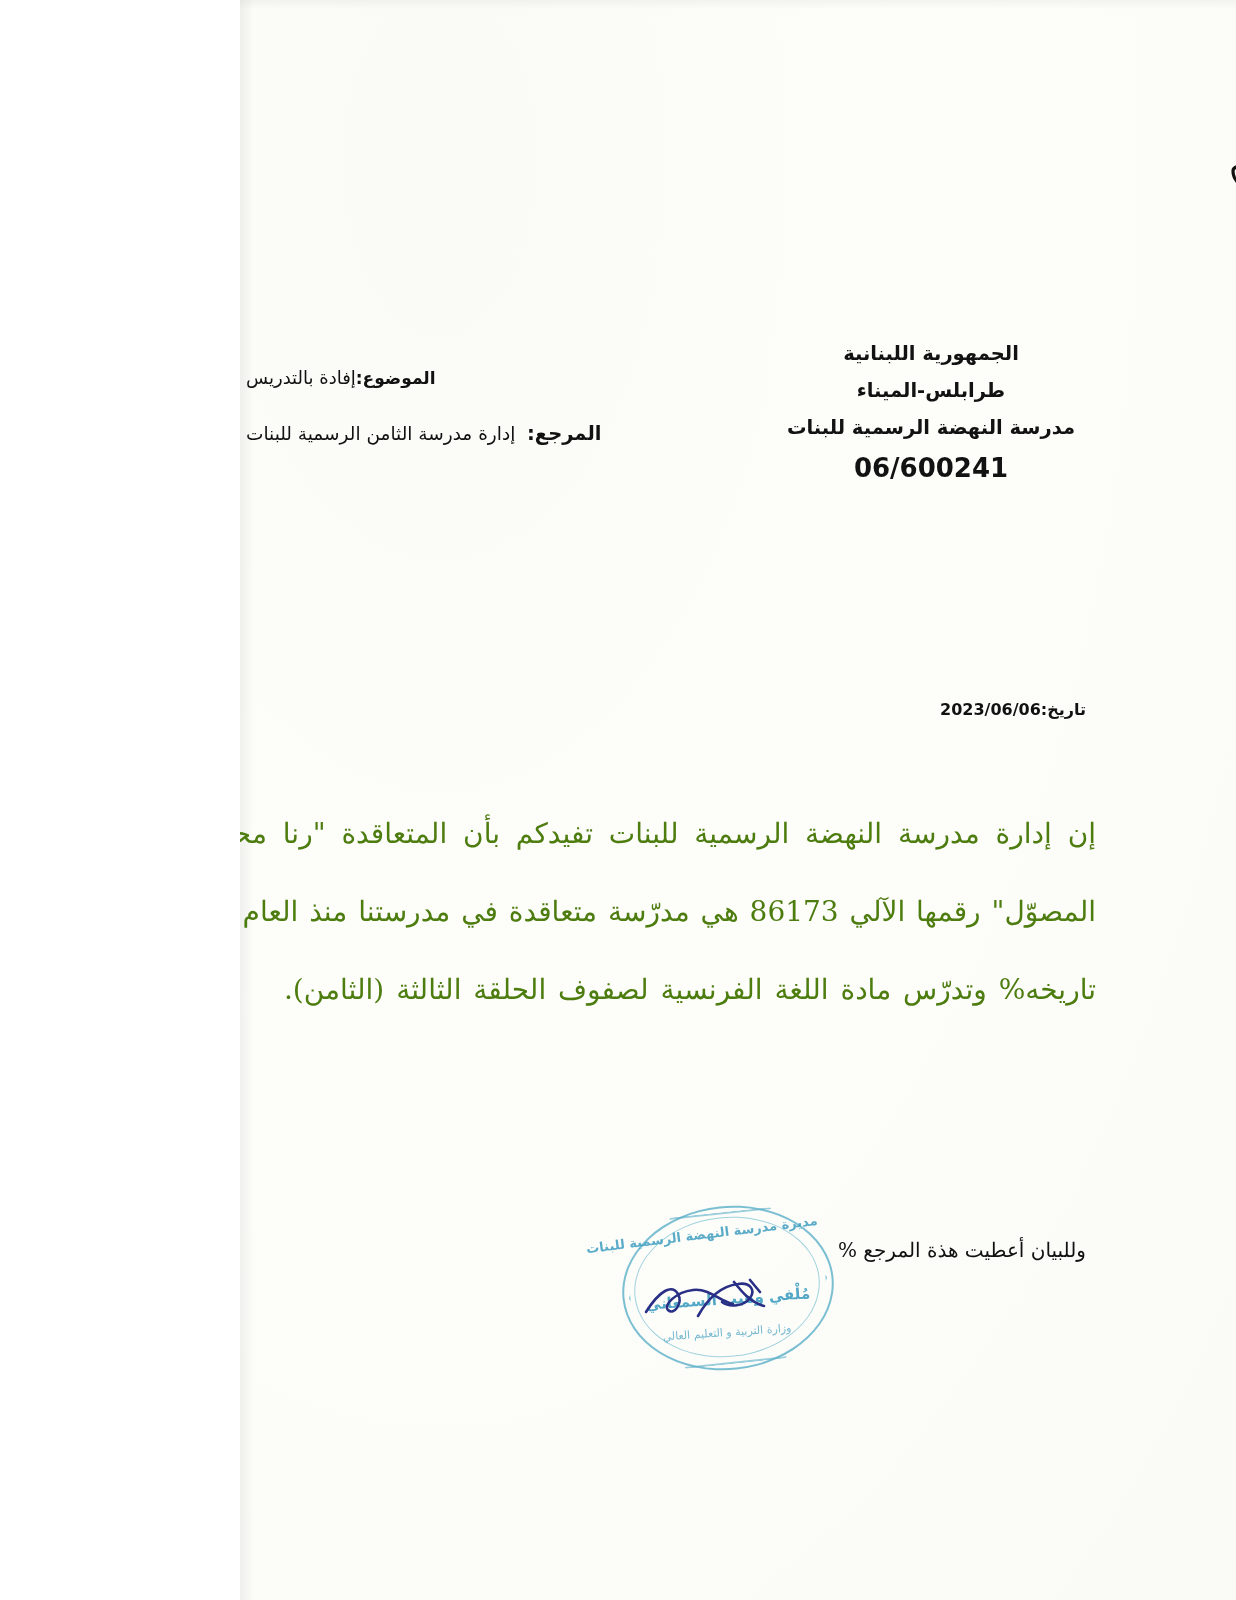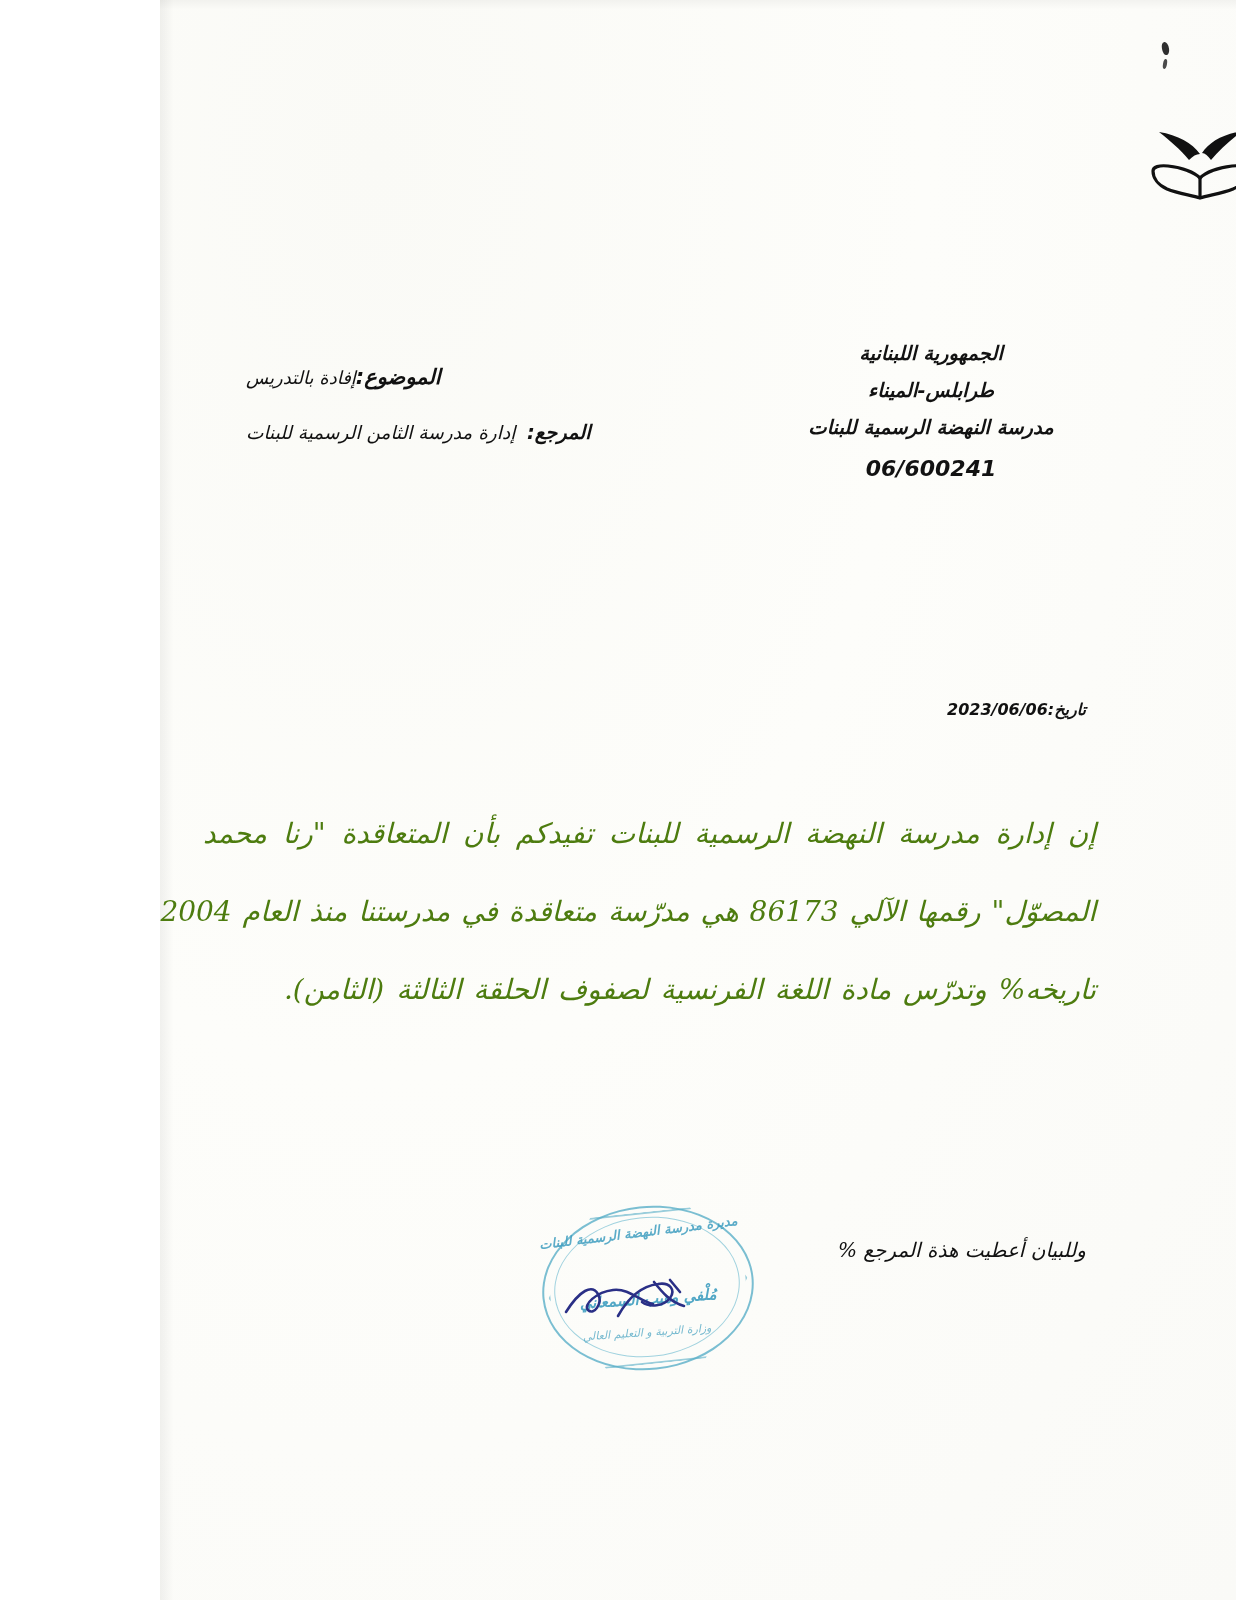--- a/index.html
+++ b/index.html
@@ -2,27 +2,26 @@
 <html lang="ar" dir="rtl"><head>
 <meta charset="utf-8">
 <style>
   html, body {
     margin: 0;
     padding: 0;
     background: #ffffff;
   }
   .page {
     position: relative;
-    width: 1076px;
+    width: 996px;
     height: 1600px;
     background: #fdfdfb;
     overflow: hidden;
     font-family: "DejaVu Sans", "Liberation Sans", sans-serif;
     color: #101010;
-    font-style: italic;
   }
 
   
   .paper-tint {
     position: absolute;
     inset: 0;
     background:
       radial-gradient(ellipse at 20% 10%, rgba(250,250,246,1) 0%, rgba(253,253,250,1) 45%, rgba(250,250,247,1) 100%);
     pointer-events: none;
   }
@@ -71,39 +70,39 @@
     font-weight: bold;
     font-size: 19.5px;
     line-height: 37px;
     letter-spacing: 0px;
     color: #121212;
   }
   .letterhead div { white-space: nowrap; }
   .letterhead .phone {
     direction: ltr;
     unicode-bidi: embed;
-    font-size: 22px;
+    font-size: 26px;
     margin-top: 4px;
   }
 
   
   .addressee {
     position: absolute;
     right: 520px;
     top: 350px;
     width: 470px;
     text-align: left;
     font-size: 19px;
     line-height: 55px;
     color: #111;
   }
   .addressee .row { white-space: nowrap; }
   .addressee .r1 { font-weight: bold; font-size: 19.5px; }
   .addressee .r2 { font-size: 18px; }
-  .addressee .r2 b { font-weight: bold; font-size: 21px; }
+  .addressee .r2 b { font-weight: bold; font-size: 17px; }
   .addressee .r3 { font-size: 18.5px; }
   .addressee .r3 b { font-weight: bold; font-size: 19.5px; }
 
   
   .date-line {
     position: absolute;
     right: 150px;
     top: 700px;
     font-size: 16px;
     font-weight: bold;

